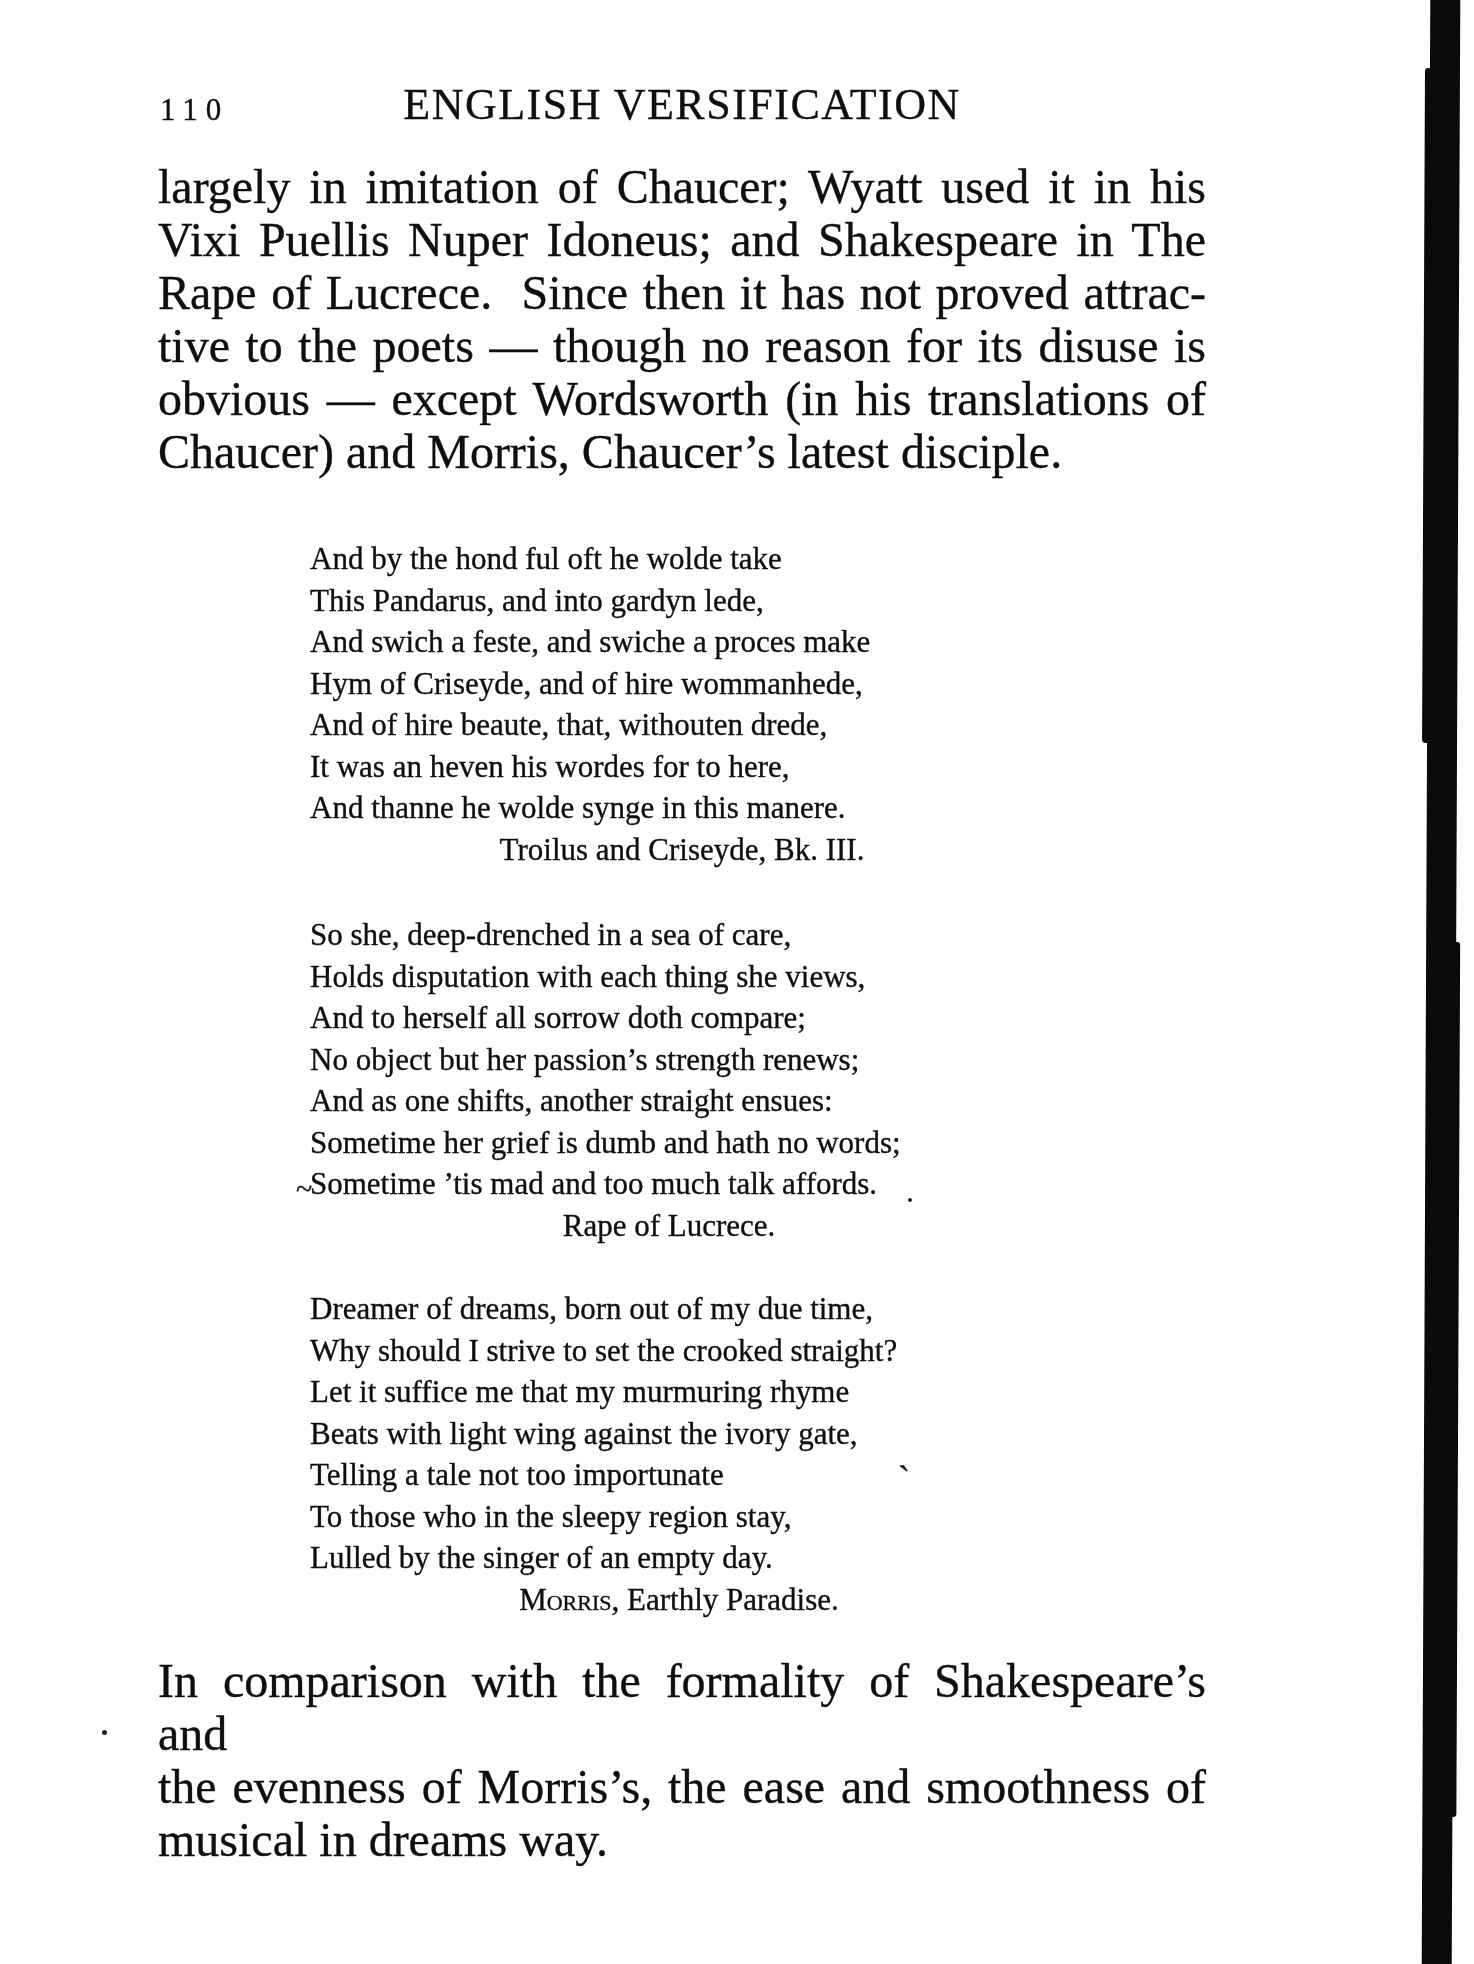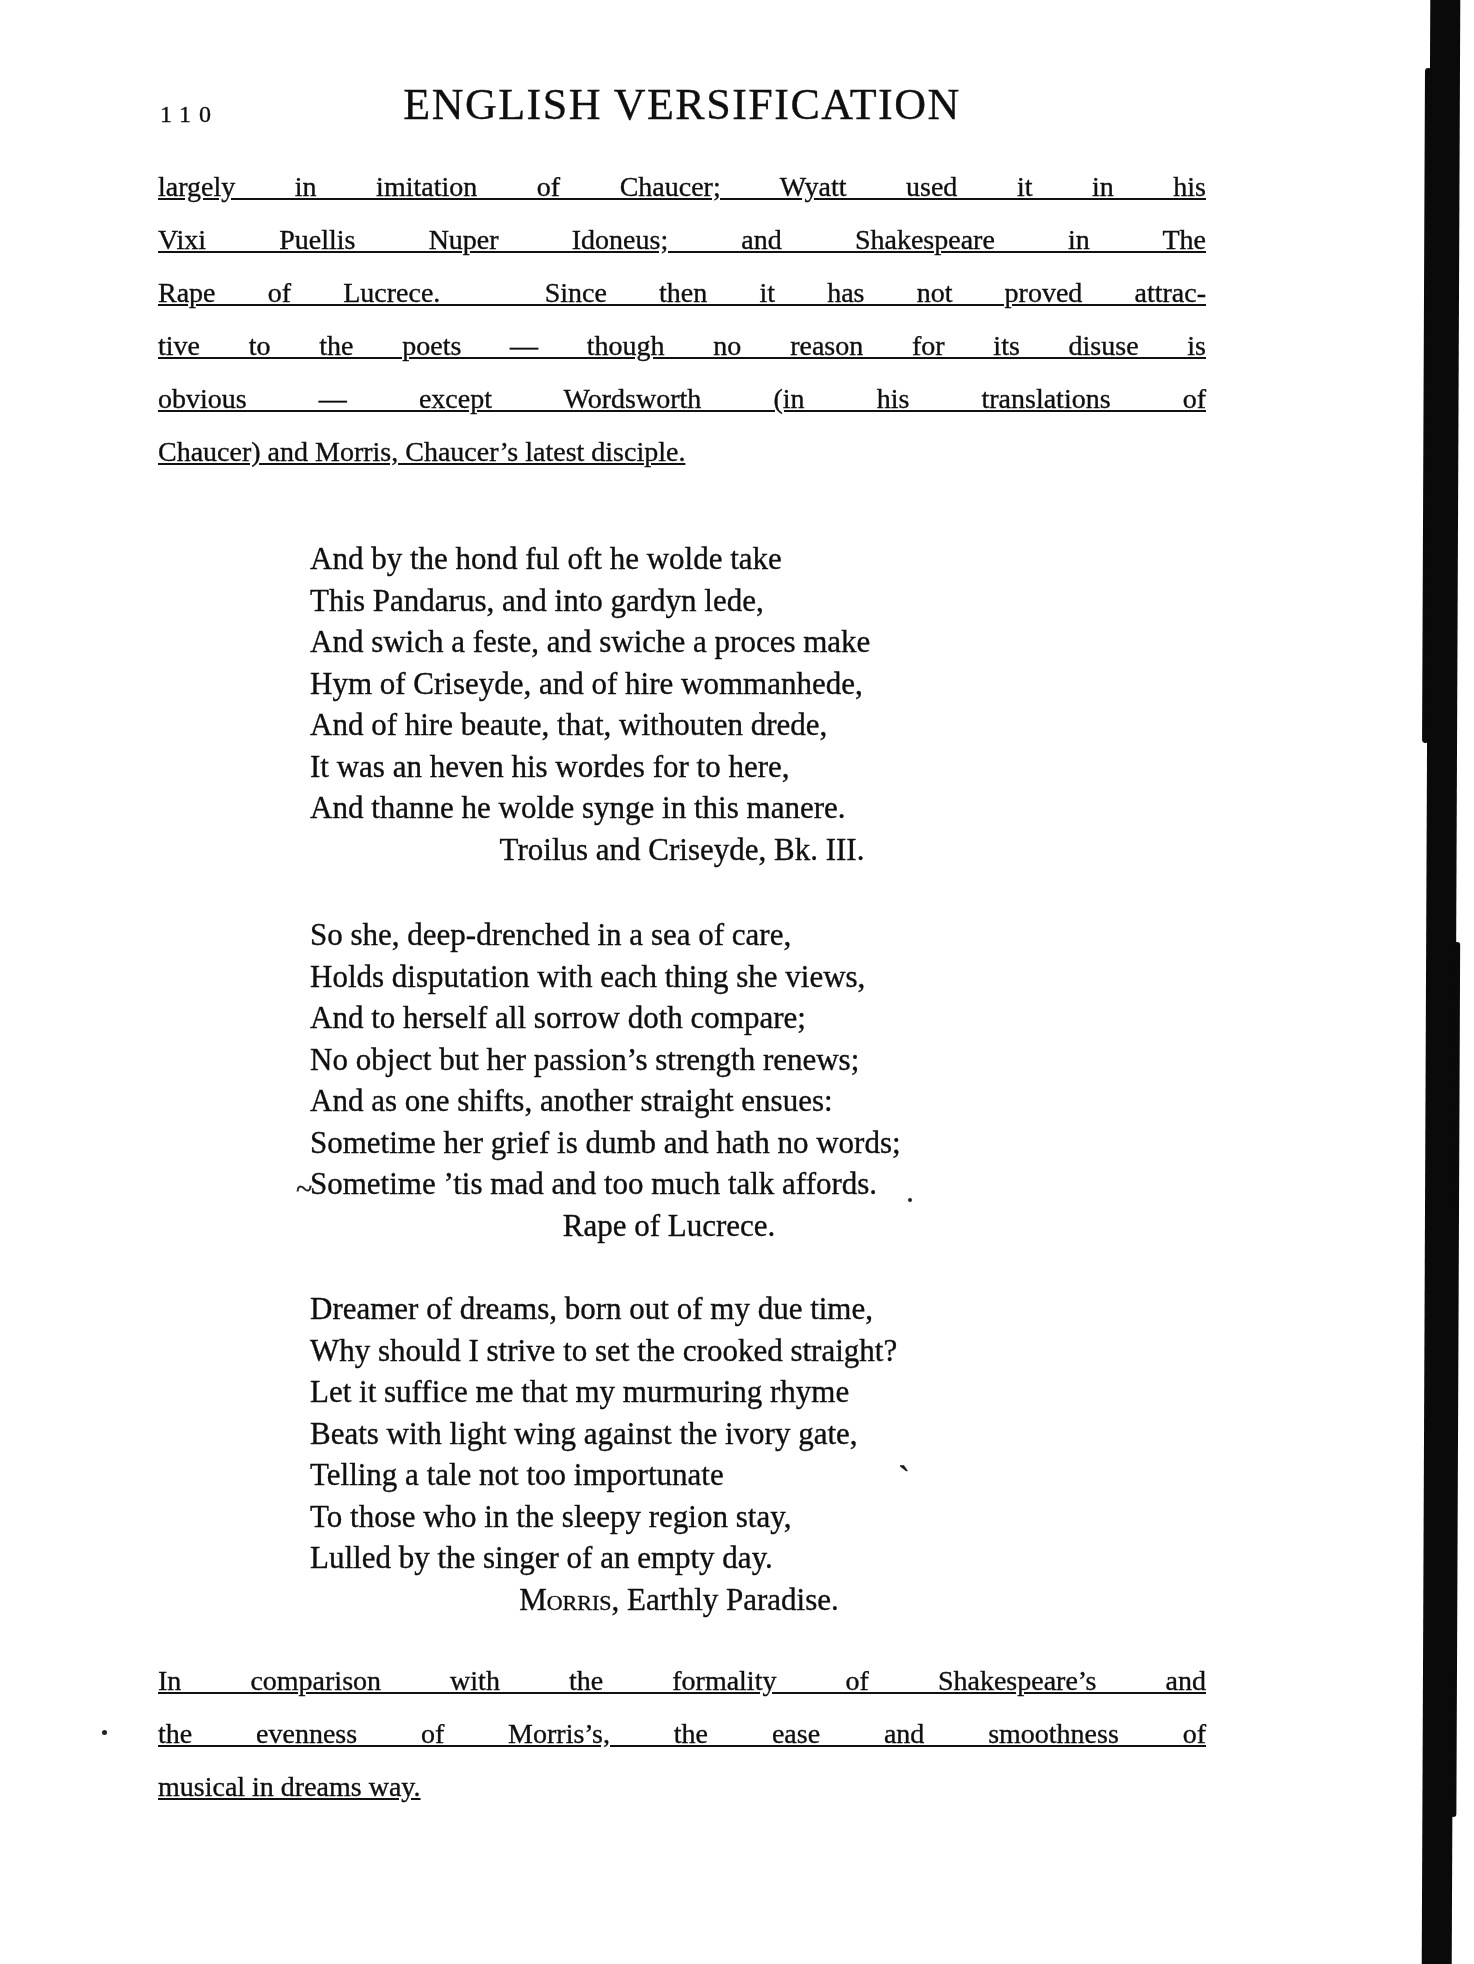--- a/index.html
+++ b/index.html
@@ -16,30 +16,30 @@
   .content {
     position: absolute;
     left: 158px;
     top: 84px;
     width: 1048px;
   }
   
   .header-row { position: relative; height: 46px; }
   .page-num {
     position: absolute; left: 2px; bottom: 2px;
-    font-size: 24px; letter-spacing: 8px;
+    font-size: 31px; letter-spacing: 8px;
   }
   .running-title {
     position: absolute; left: 0; right: 0; bottom: 0;
     text-align: center;
     font-size: 44px; letter-spacing: 1.5px;
     white-space: nowrap;
   }
   
-  .para { font-size: 28px; line-height: 53px; text-decoration: underline; }
+  .para { font-size: 48px; line-height: 53px; }
   .para-intro { margin-top: 30px; }
   .para-close { margin-top: 34px; }
   .jline { text-align: justify; text-align-last: justify; }
   .jlast { text-align: left; text-align-last: left; }
   
   .verse { font-size: 31px; line-height: 41.5px; }
   .verse-1 { margin-top: 60px; }
   .verse-2 { margin-top: 44px; }
   .verse-3 { margin-top: 42px; }
   .vline { margin-left: 152px; white-space: nowrap; }

